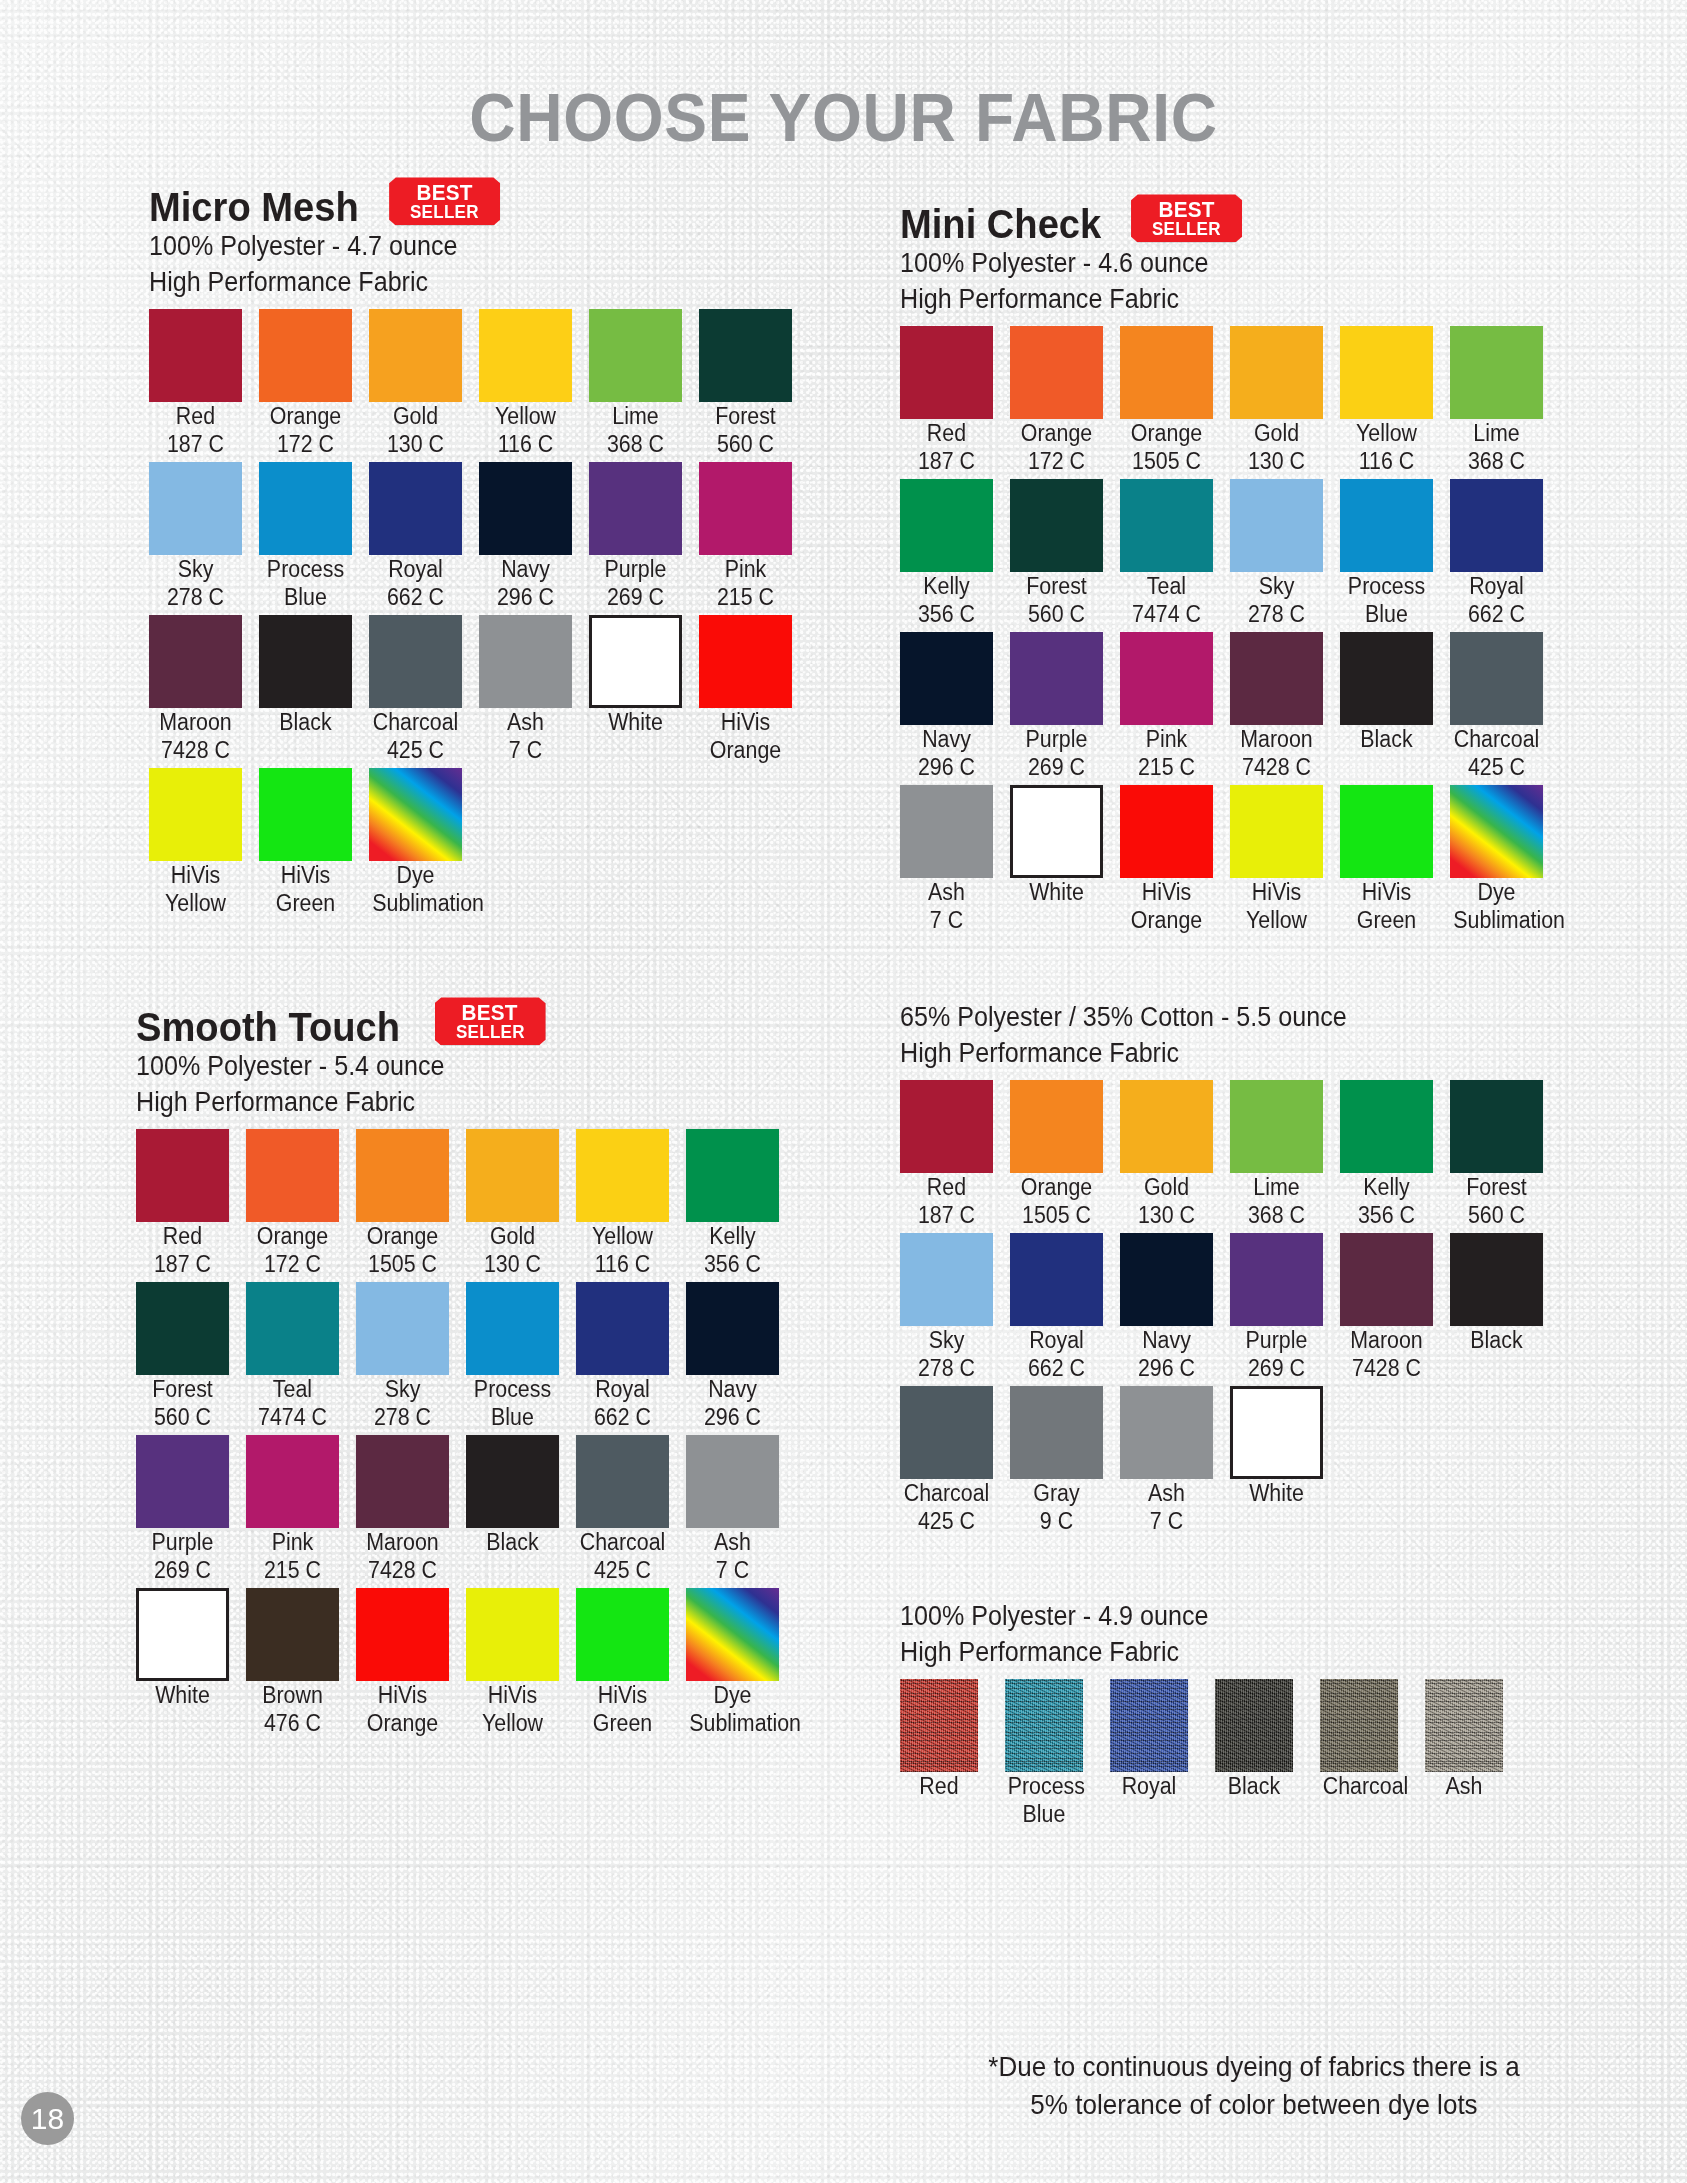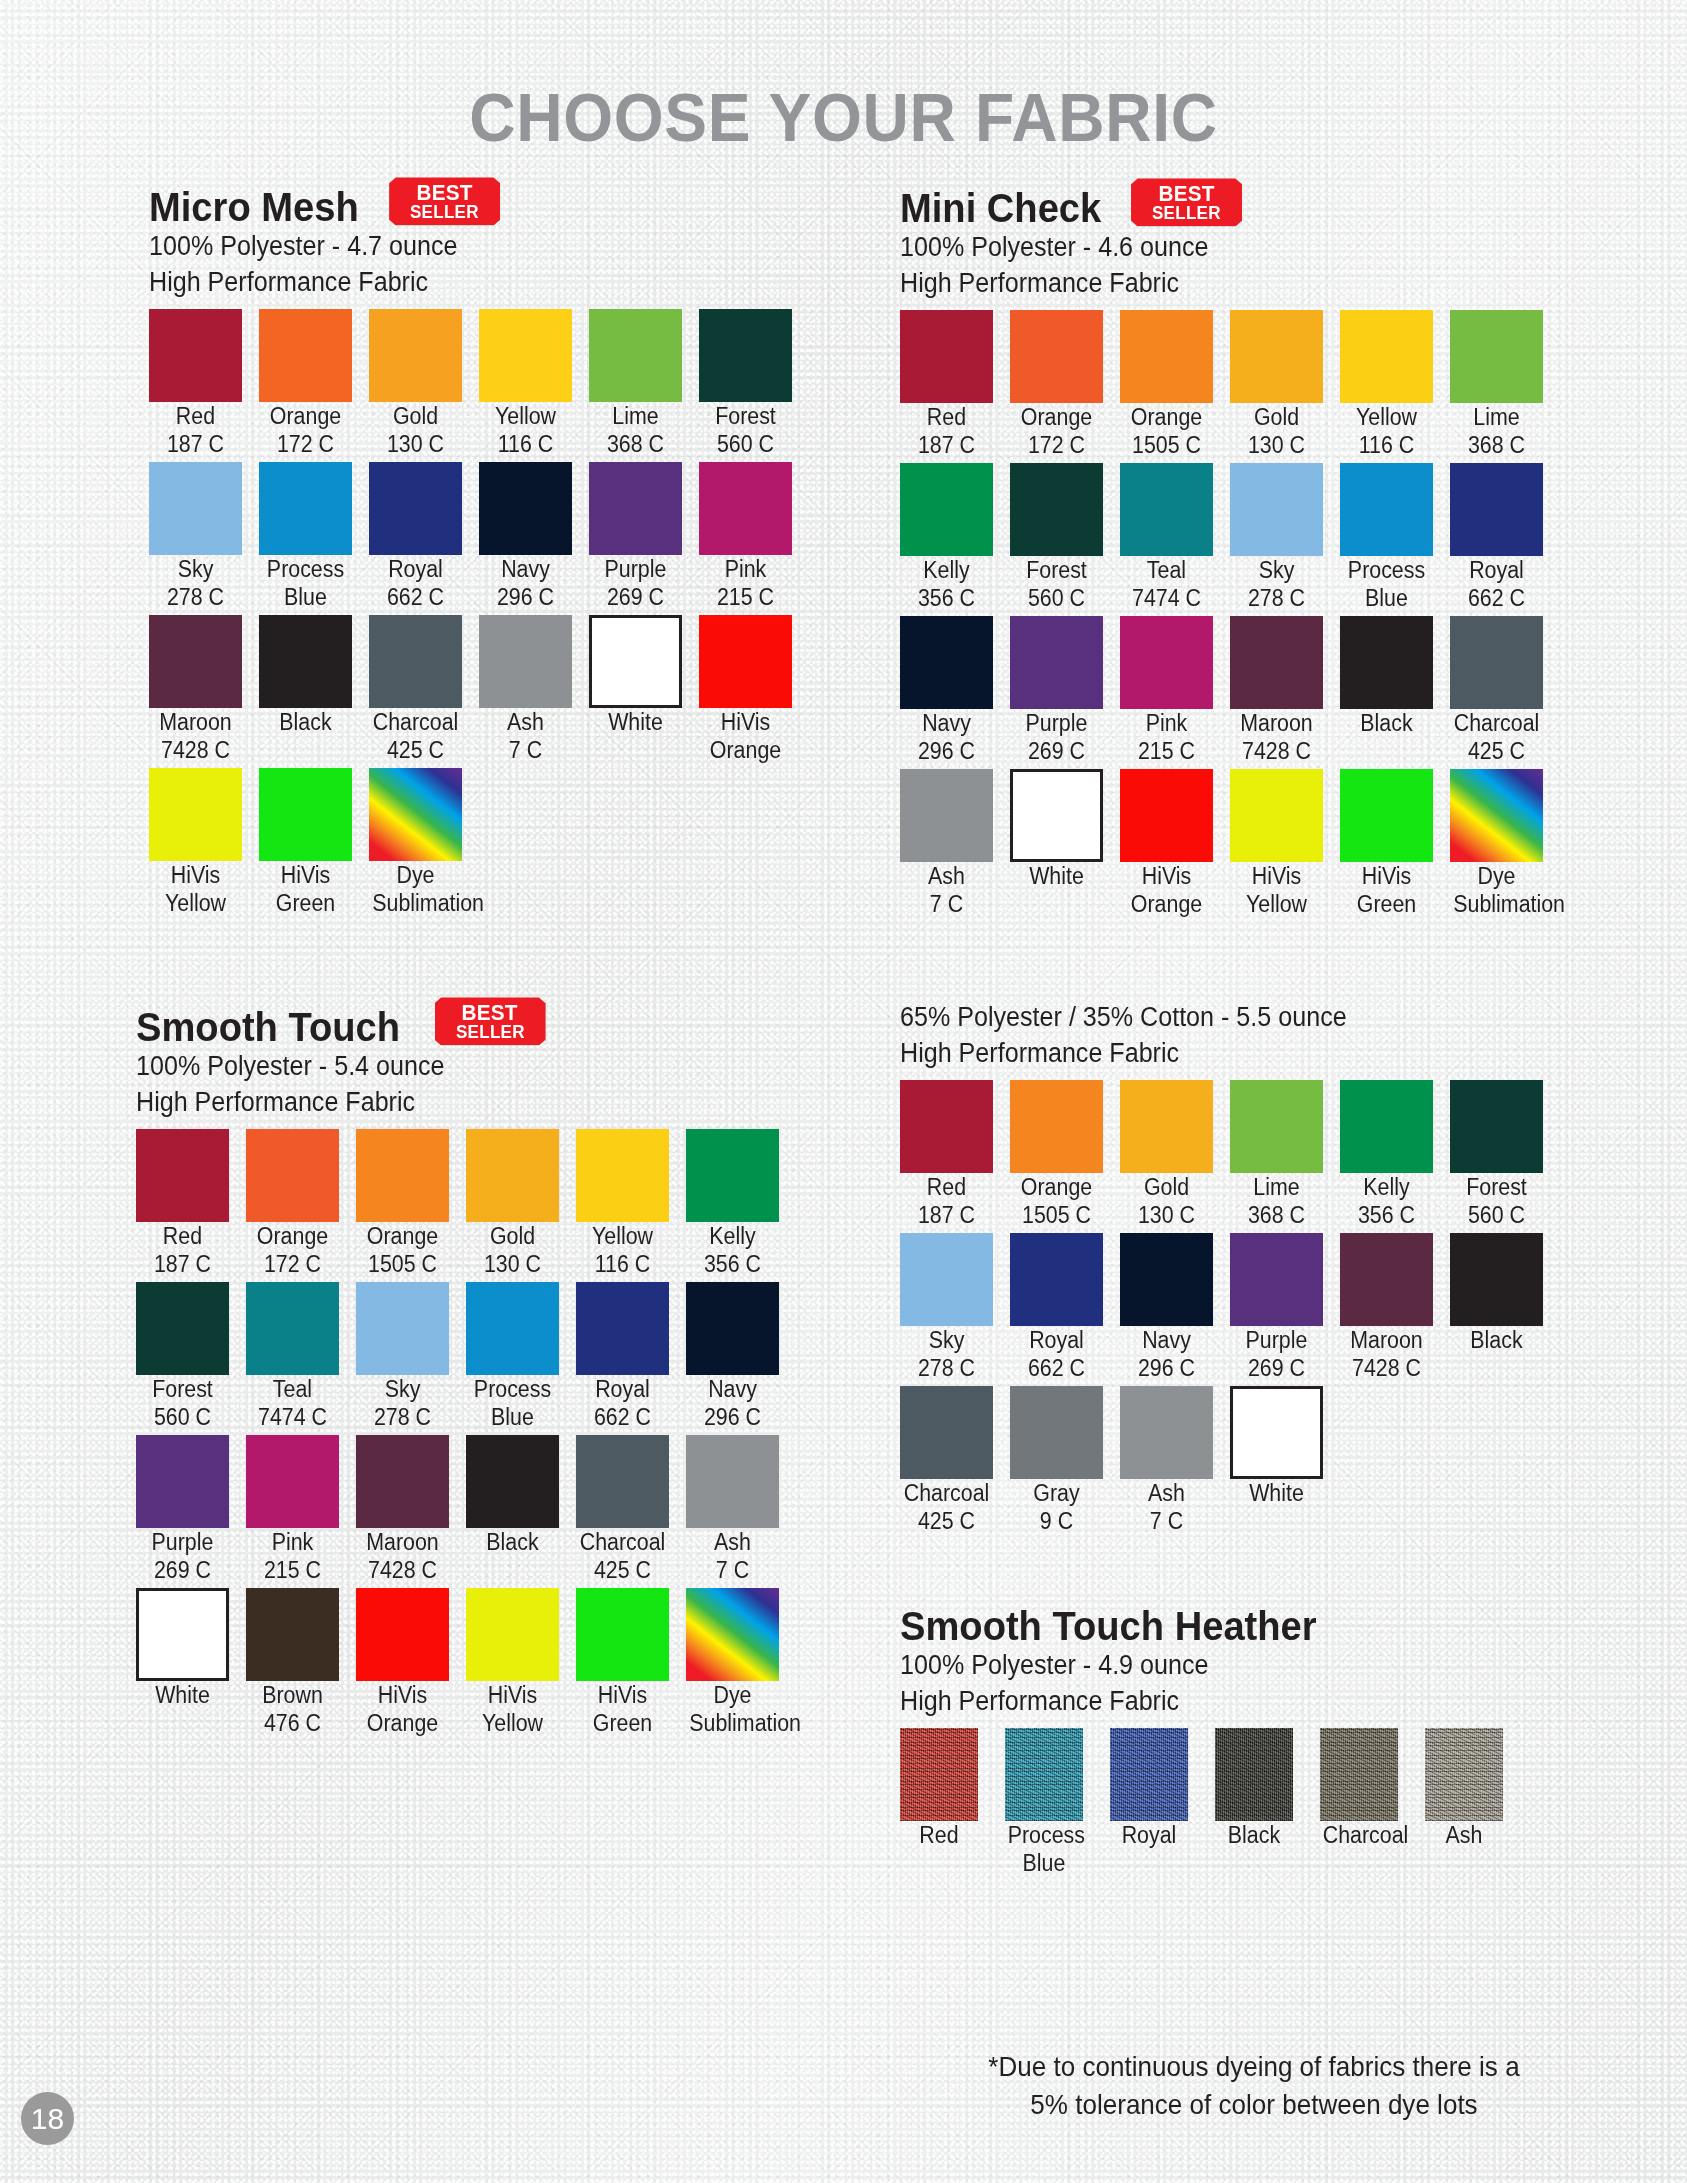--- a/index.html
+++ b/index.html
@@ -324,21 +324,21 @@
         </div>
         <div class="swatch-cell">
           <div class="swatch-box dye-sub"></div>
           <div class="swatch-label"><span>Dye</span><span class="ln2">Sublimation</span></div>
         </div>
       </div>
     </div>
 </div>
 
 <div class="col-right">
-  <div class="fabric-section" id="sec-mini-check" style="top:180px;">
+  <div class="fabric-section" id="sec-mini-check" style="top:196px;">
       <div class="sec-head-row">
         <div class="sec-title">Mini Check</div>
         <div class="best-seller" style="background: rgb(237, 28, 36);">
           <div class="bs-top">BEST</div>
           <div class="bs-bot">SELLER</div>
         </div>
       </div>
       <div class="sec-sub">100% Polyester - 4.6 ounce</div>
       <div class="sec-sub">High Performance Fabric</div>
       <div class="swatch-grid">
@@ -504,23 +504,20 @@
           <div class="swatch-box" style="background-color: rgb(142, 145, 148);"></div>
           <div class="swatch-label"><span>Ash</span><span class="ln2">7 C</span></div>
         </div>
         <div class="swatch-cell">
           <div class="swatch-box bordered" style="background-color: rgb(255, 255, 255);"></div>
           <div class="swatch-label"><span>White</span></div>
         </div>
       </div>
     </div>
   <div class="fabric-section" id="sec-heather" style="top:1598px;">
-      <div class="sec-head-row">
-        <div class="sec-title">Smooth Touch Heather</div>
-      </div>
       <div class="sec-sub">100% Polyester - 4.9 ounce</div>
       <div class="sec-sub">High Performance Fabric</div>
       <div class="swatch-grid">
         <div class="swatch-cell heather-cell">
           <div class="swatch-box heather heather-sm" style="background-color: rgb(198, 42, 32);"></div>
           <div class="swatch-label"><span>Red</span></div>
         </div>
         <div class="swatch-cell heather-cell">
           <div class="swatch-box heather heather-sm" style="background-color: rgb(26, 143, 168);"></div>
           <div class="swatch-label"><span>Process</span><span class="ln2">Blue</span></div>

